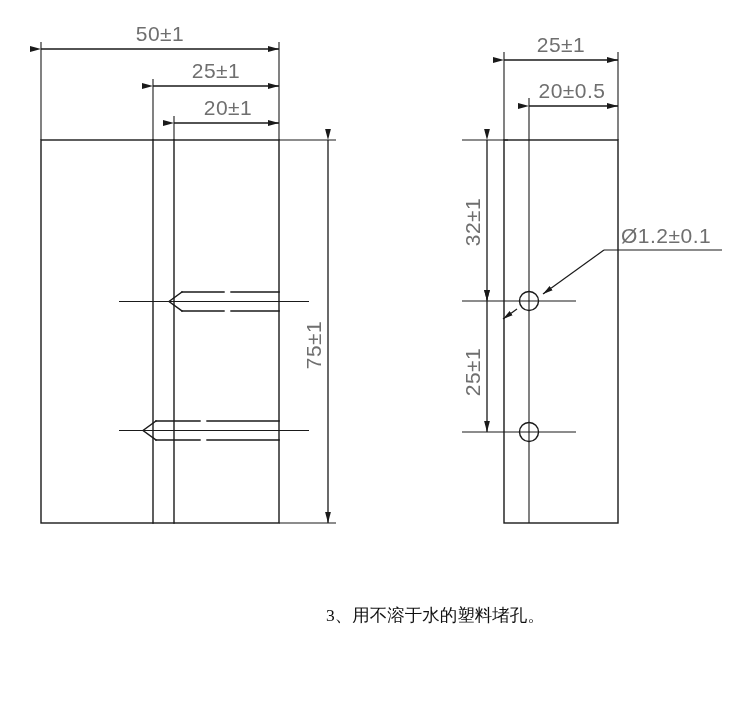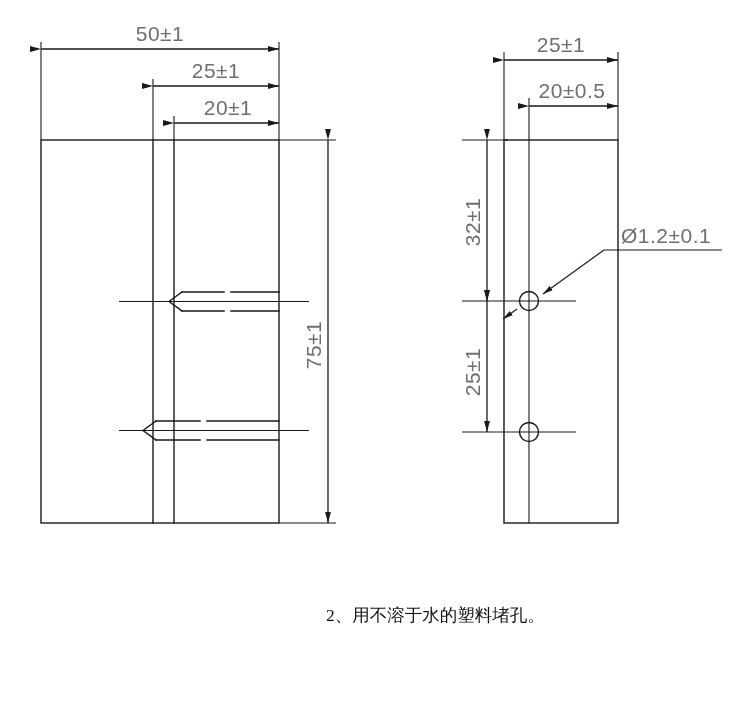--- a/index.html
+++ b/index.html
@@ -162,17 +162,17 @@
       <line x1="588" y1="250" x2="527" y2="294" stroke="#1a1a1a" stroke-width="1.2" marker-end="url(#arr-sm)"></line>
       <line x1="588" y1="250" x2="706" y2="250" stroke="#1a1a1a" stroke-width="1.2"></line>
 
       <line x1="501" y1="309" x2="487" y2="319" stroke="#1a1a1a" stroke-width="1.2" marker-end="url(#arr-sm)"></line>
     </g>
     <text class="dim-text" x="605" y="243" text-anchor="start">Ø1.2±0.1</text>
 
   </svg>
 
   <div class="note-block">
-    <span class="note-line indent">2、用不溶于水的塑料堵孔。</span>
+    <span class="note-line indent">3、用不溶于水的塑料堵孔。</span>
   </div>
 
 
 </div>
 
 </body></html>

